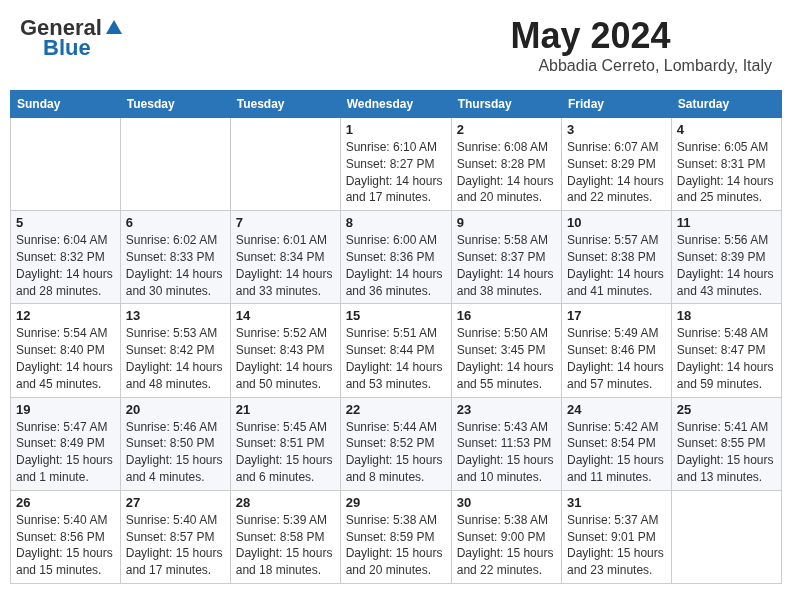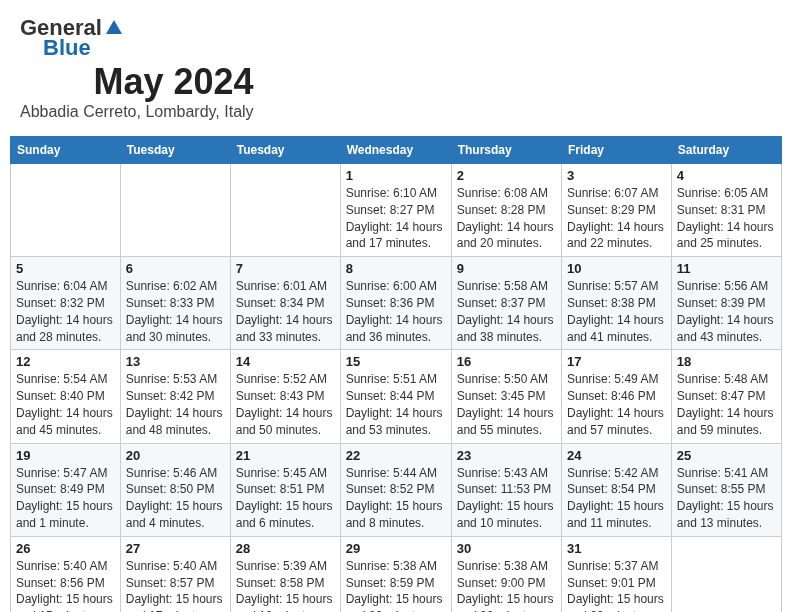--- a/index.html
+++ b/index.html
@@ -9,21 +9,20 @@
       width: 792px;
       min-height: 612px;
       padding: 10px;
     }
     .header {
       display: flex;
       justify-content: space-between;
       align-items: flex-start;
       margin-bottom: 10px;
       padding: 5px 10px;
-      flex-direction: column;
     }
     .logo {
       display: flex;
       flex-direction: column;
       align-items: flex-start;
     }
     .logo-text {
       display: flex;
       align-items: center;
     }
@@ -37,30 +36,31 @@
       font-weight: bold;
       color: #1a6aad;
       margin-left: 23px;
     }
     .logo-icon {
       width: 20px;
       height: 20px;
       margin-left: 2px;
     }
     .title-block {
-      text-align: right;
+      text-align: left;
     }
     .month-title {
       font-size: 36px;
       font-weight: bold;
       color: #222;
     }
     .location-title {
       font-size: 16px;
       color: #444;
+      margin-left: 28px;
     }
     .calendar {
       width: 100%;
       border-collapse: collapse;
       font-size: 11px;
     }
     .calendar th {
       background-color: #2a75b8;
       color: #fff;
       text-align: left;

